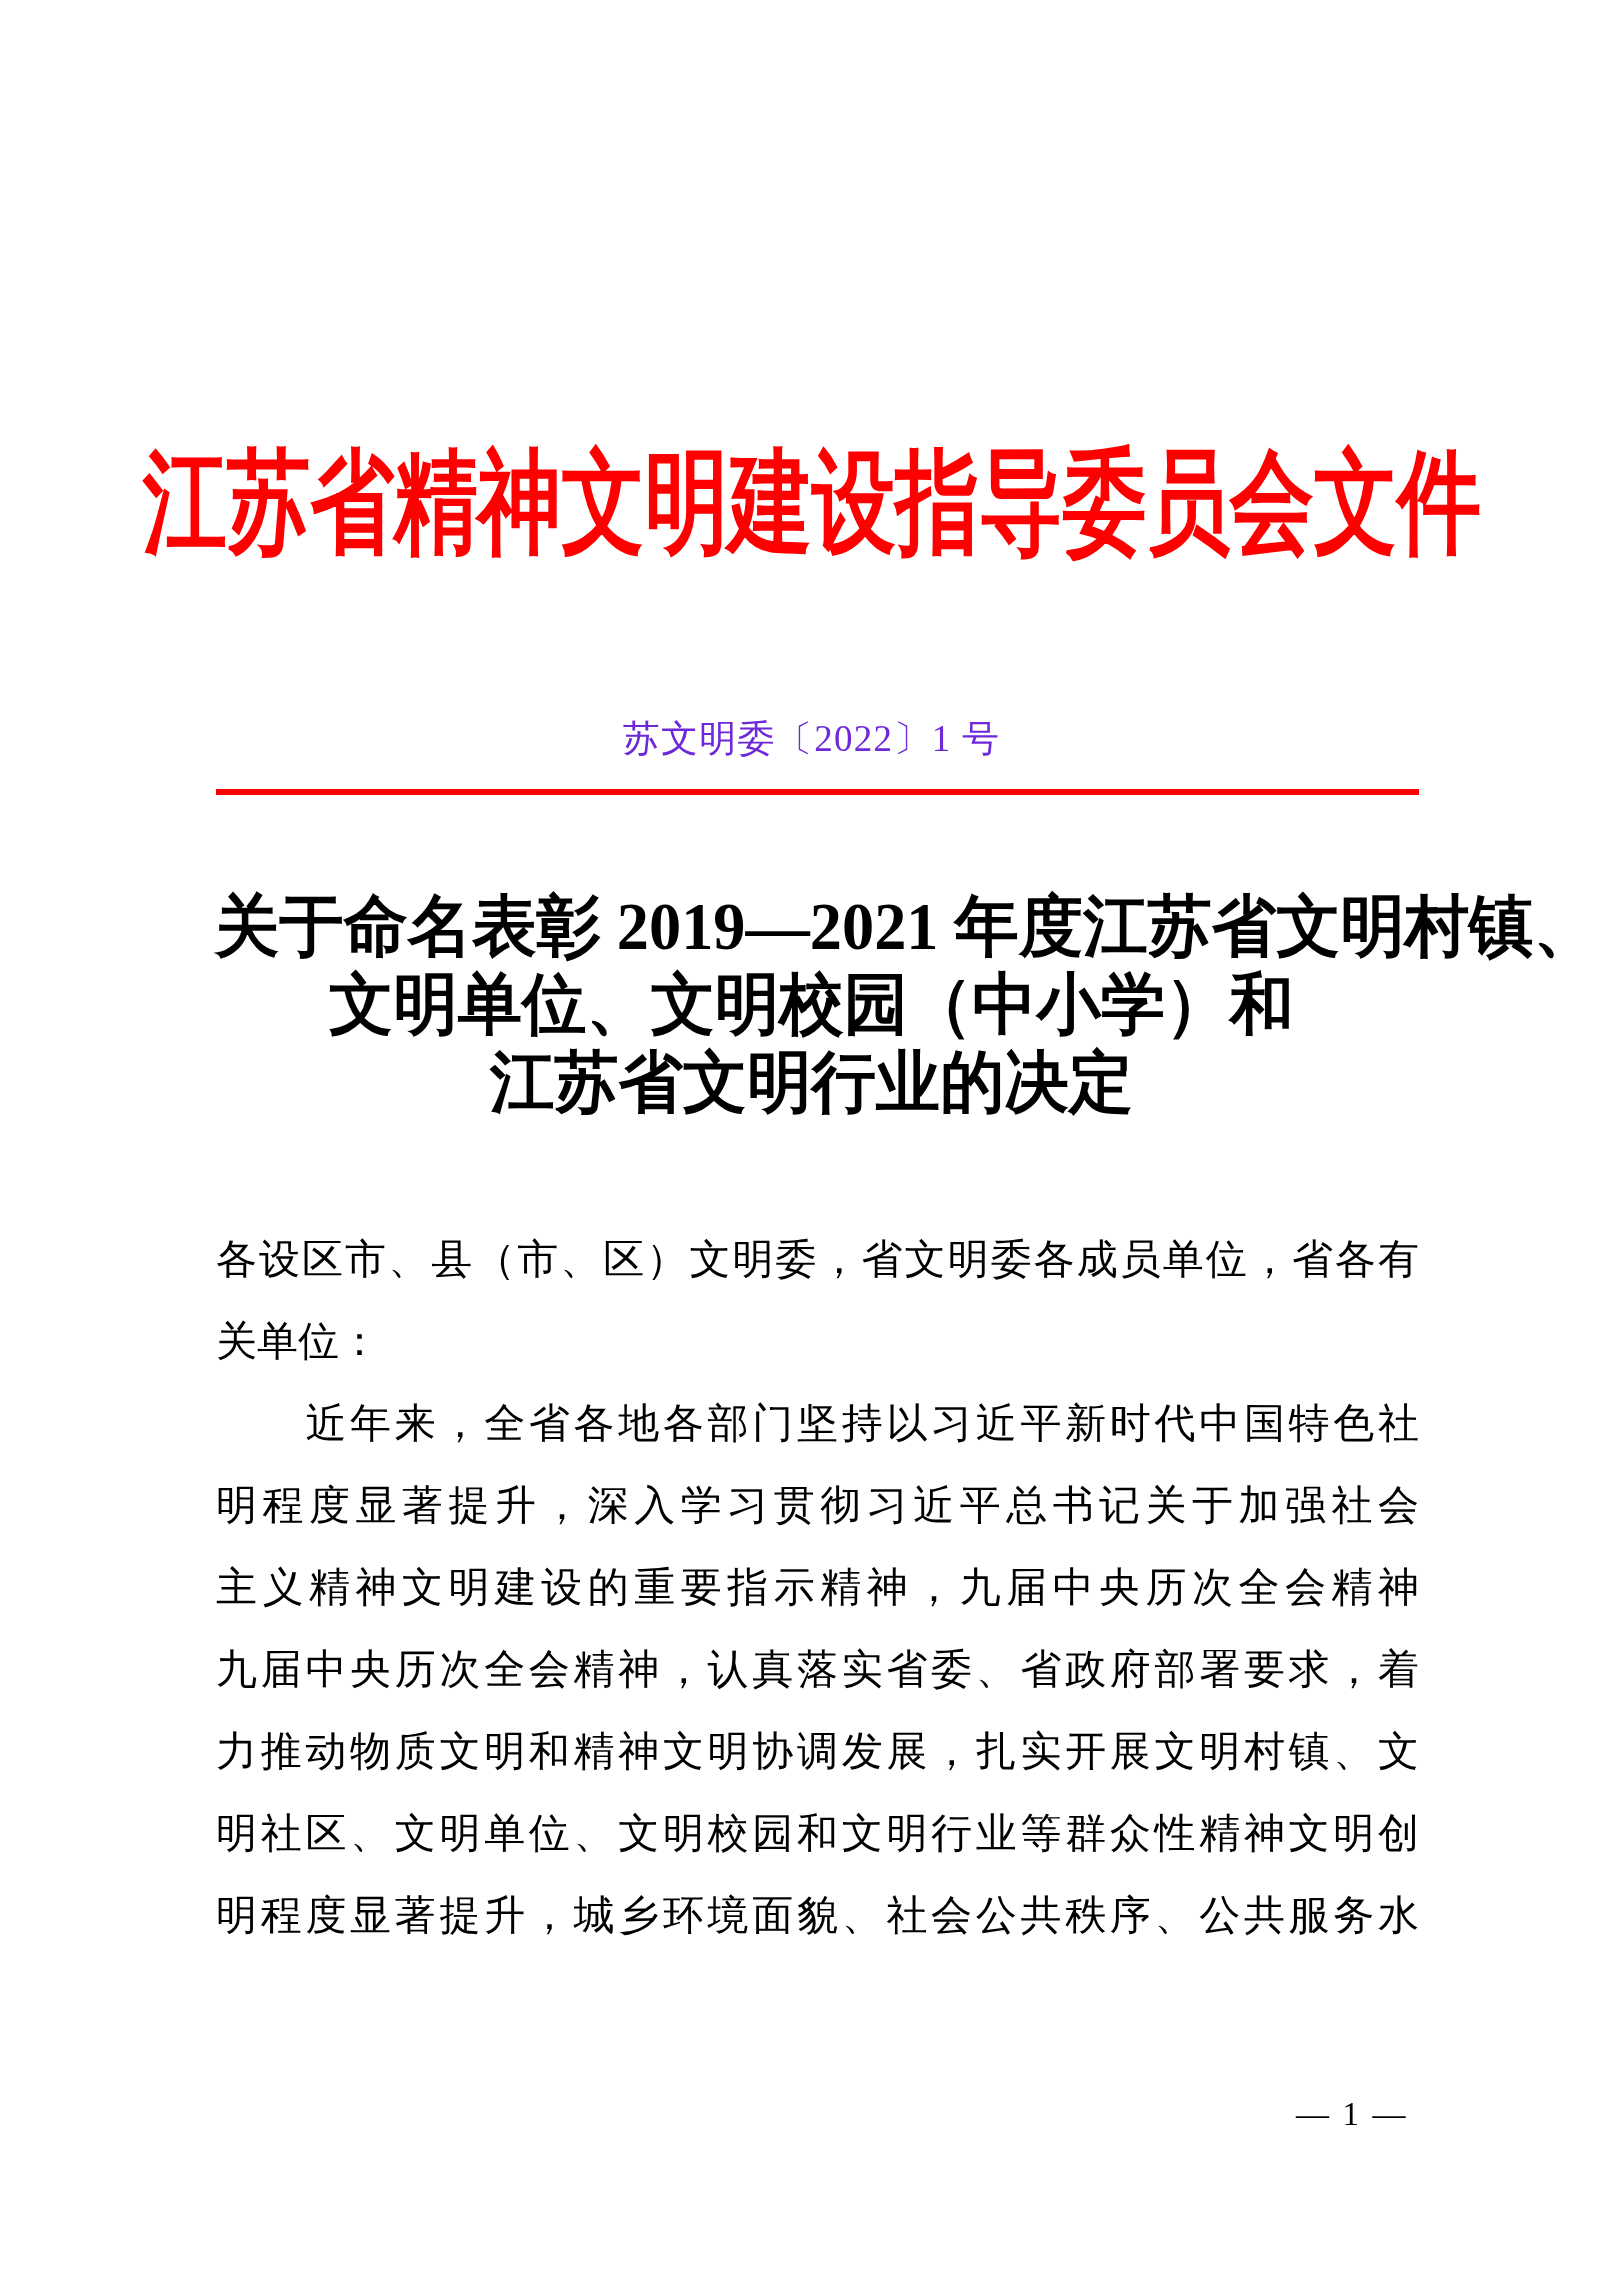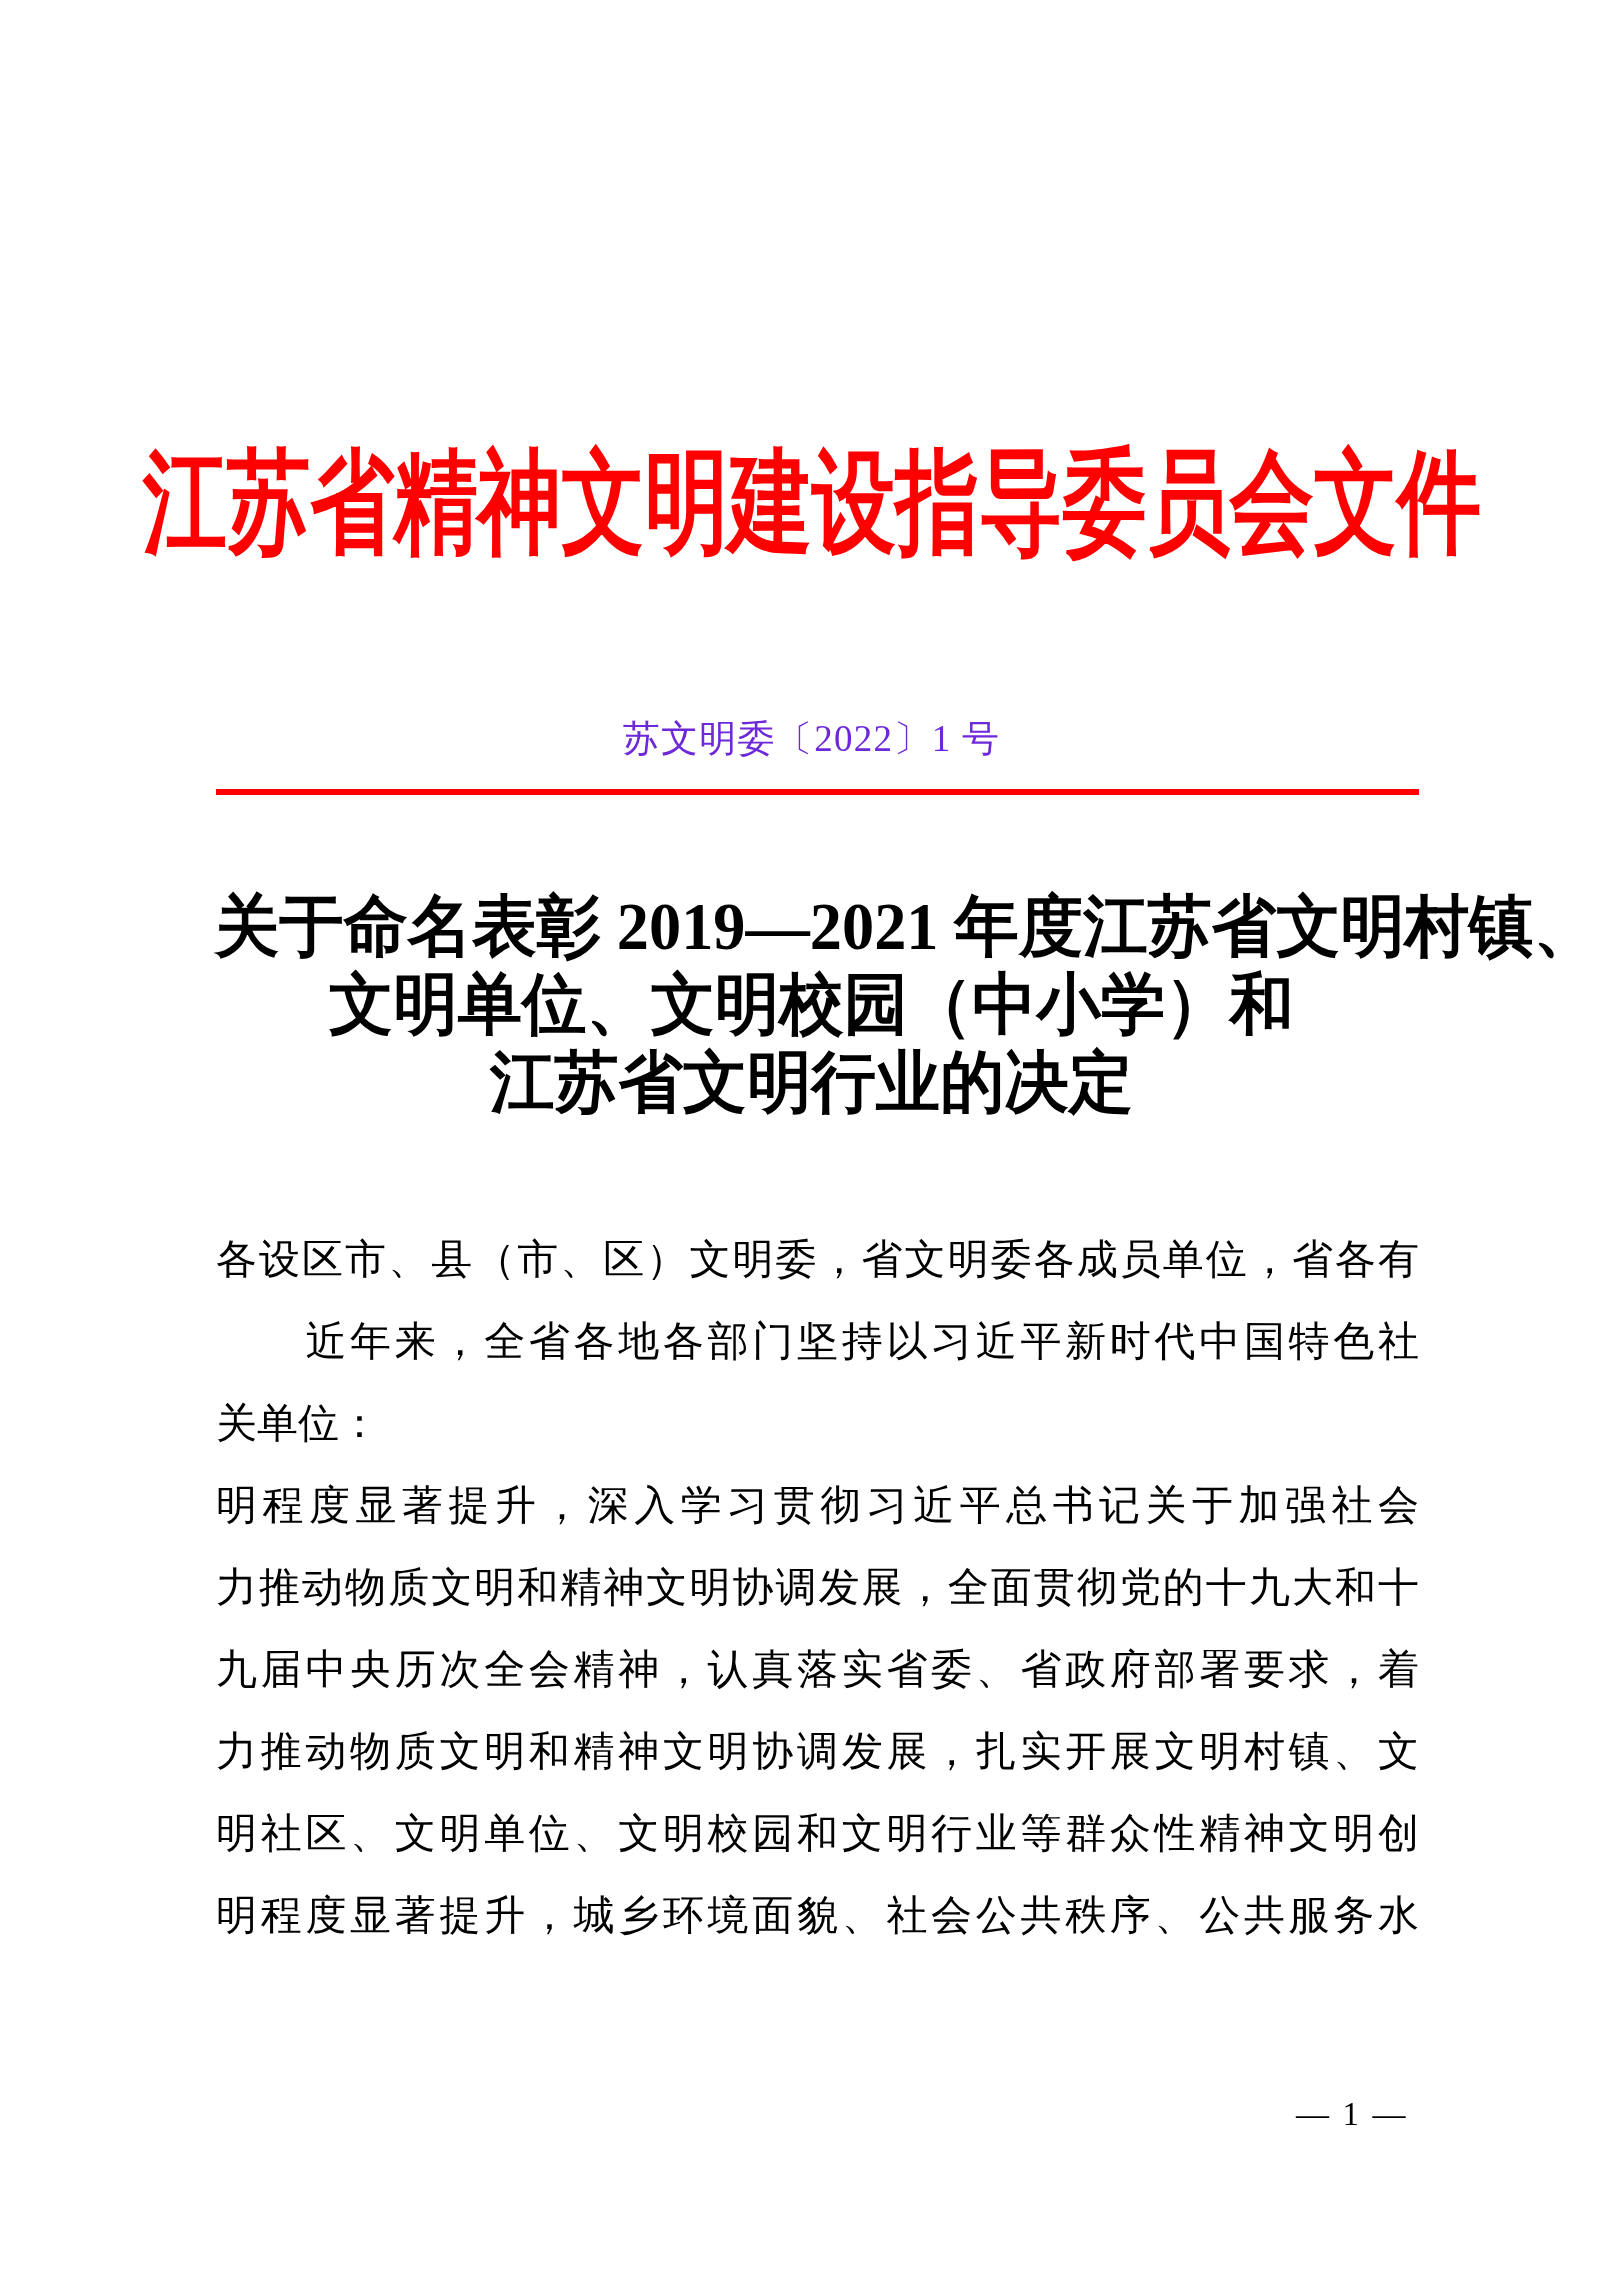--- a/index.html
+++ b/index.html
@@ -120,24 +120,24 @@
   <div class="red-line"></div>
 
   <div class="doc-title">
     <div class="title-line">关于命名表彰 2019—2021 年度江苏省文明村镇、</div>
     <div class="title-line">文明单位、文明校园（中小学）和</div>
     <div class="title-line">江苏省文明行业的决定</div>
   </div>
 
   <div class="doc-body">
     <div class="body-line">各设区市、县（市、区）文明委，省文明委各成员单位，省各有</div>
+    <div class="body-line flush">关单位：</div>
     <div class="body-line">　　近年来，全省各地各部门坚持以习近平新时代中国特色社</div>
-    <div class="body-line flush">关单位：</div>
     <div class="body-line">明程度显著提升，深入学习贯彻习近平总书记关于加强社会</div>
-    <div class="body-line">力推动物质文明和精神文明协调发展，全面贯彻党的十九大和十</div>
+    <div class="body-line">主义精神文明建设的重要指示精神，九届中央历次全会精神</div>
     <div class="body-line">九届中央历次全会精神，认真落实省委、省政府部署要求，着</div>
     <div class="body-line">力推动物质文明和精神文明协调发展，扎实开展文明村镇、文</div>
     <div class="body-line">明社区、文明单位、文明校园和文明行业等群众性精神文明创</div>
     <div class="body-line">明程度显著提升，城乡环境面貌、社会公共秩序、公共服务水</div>
   </div>
 
   <div class="page-number">— 1 —</div>
 
 </div>
 

